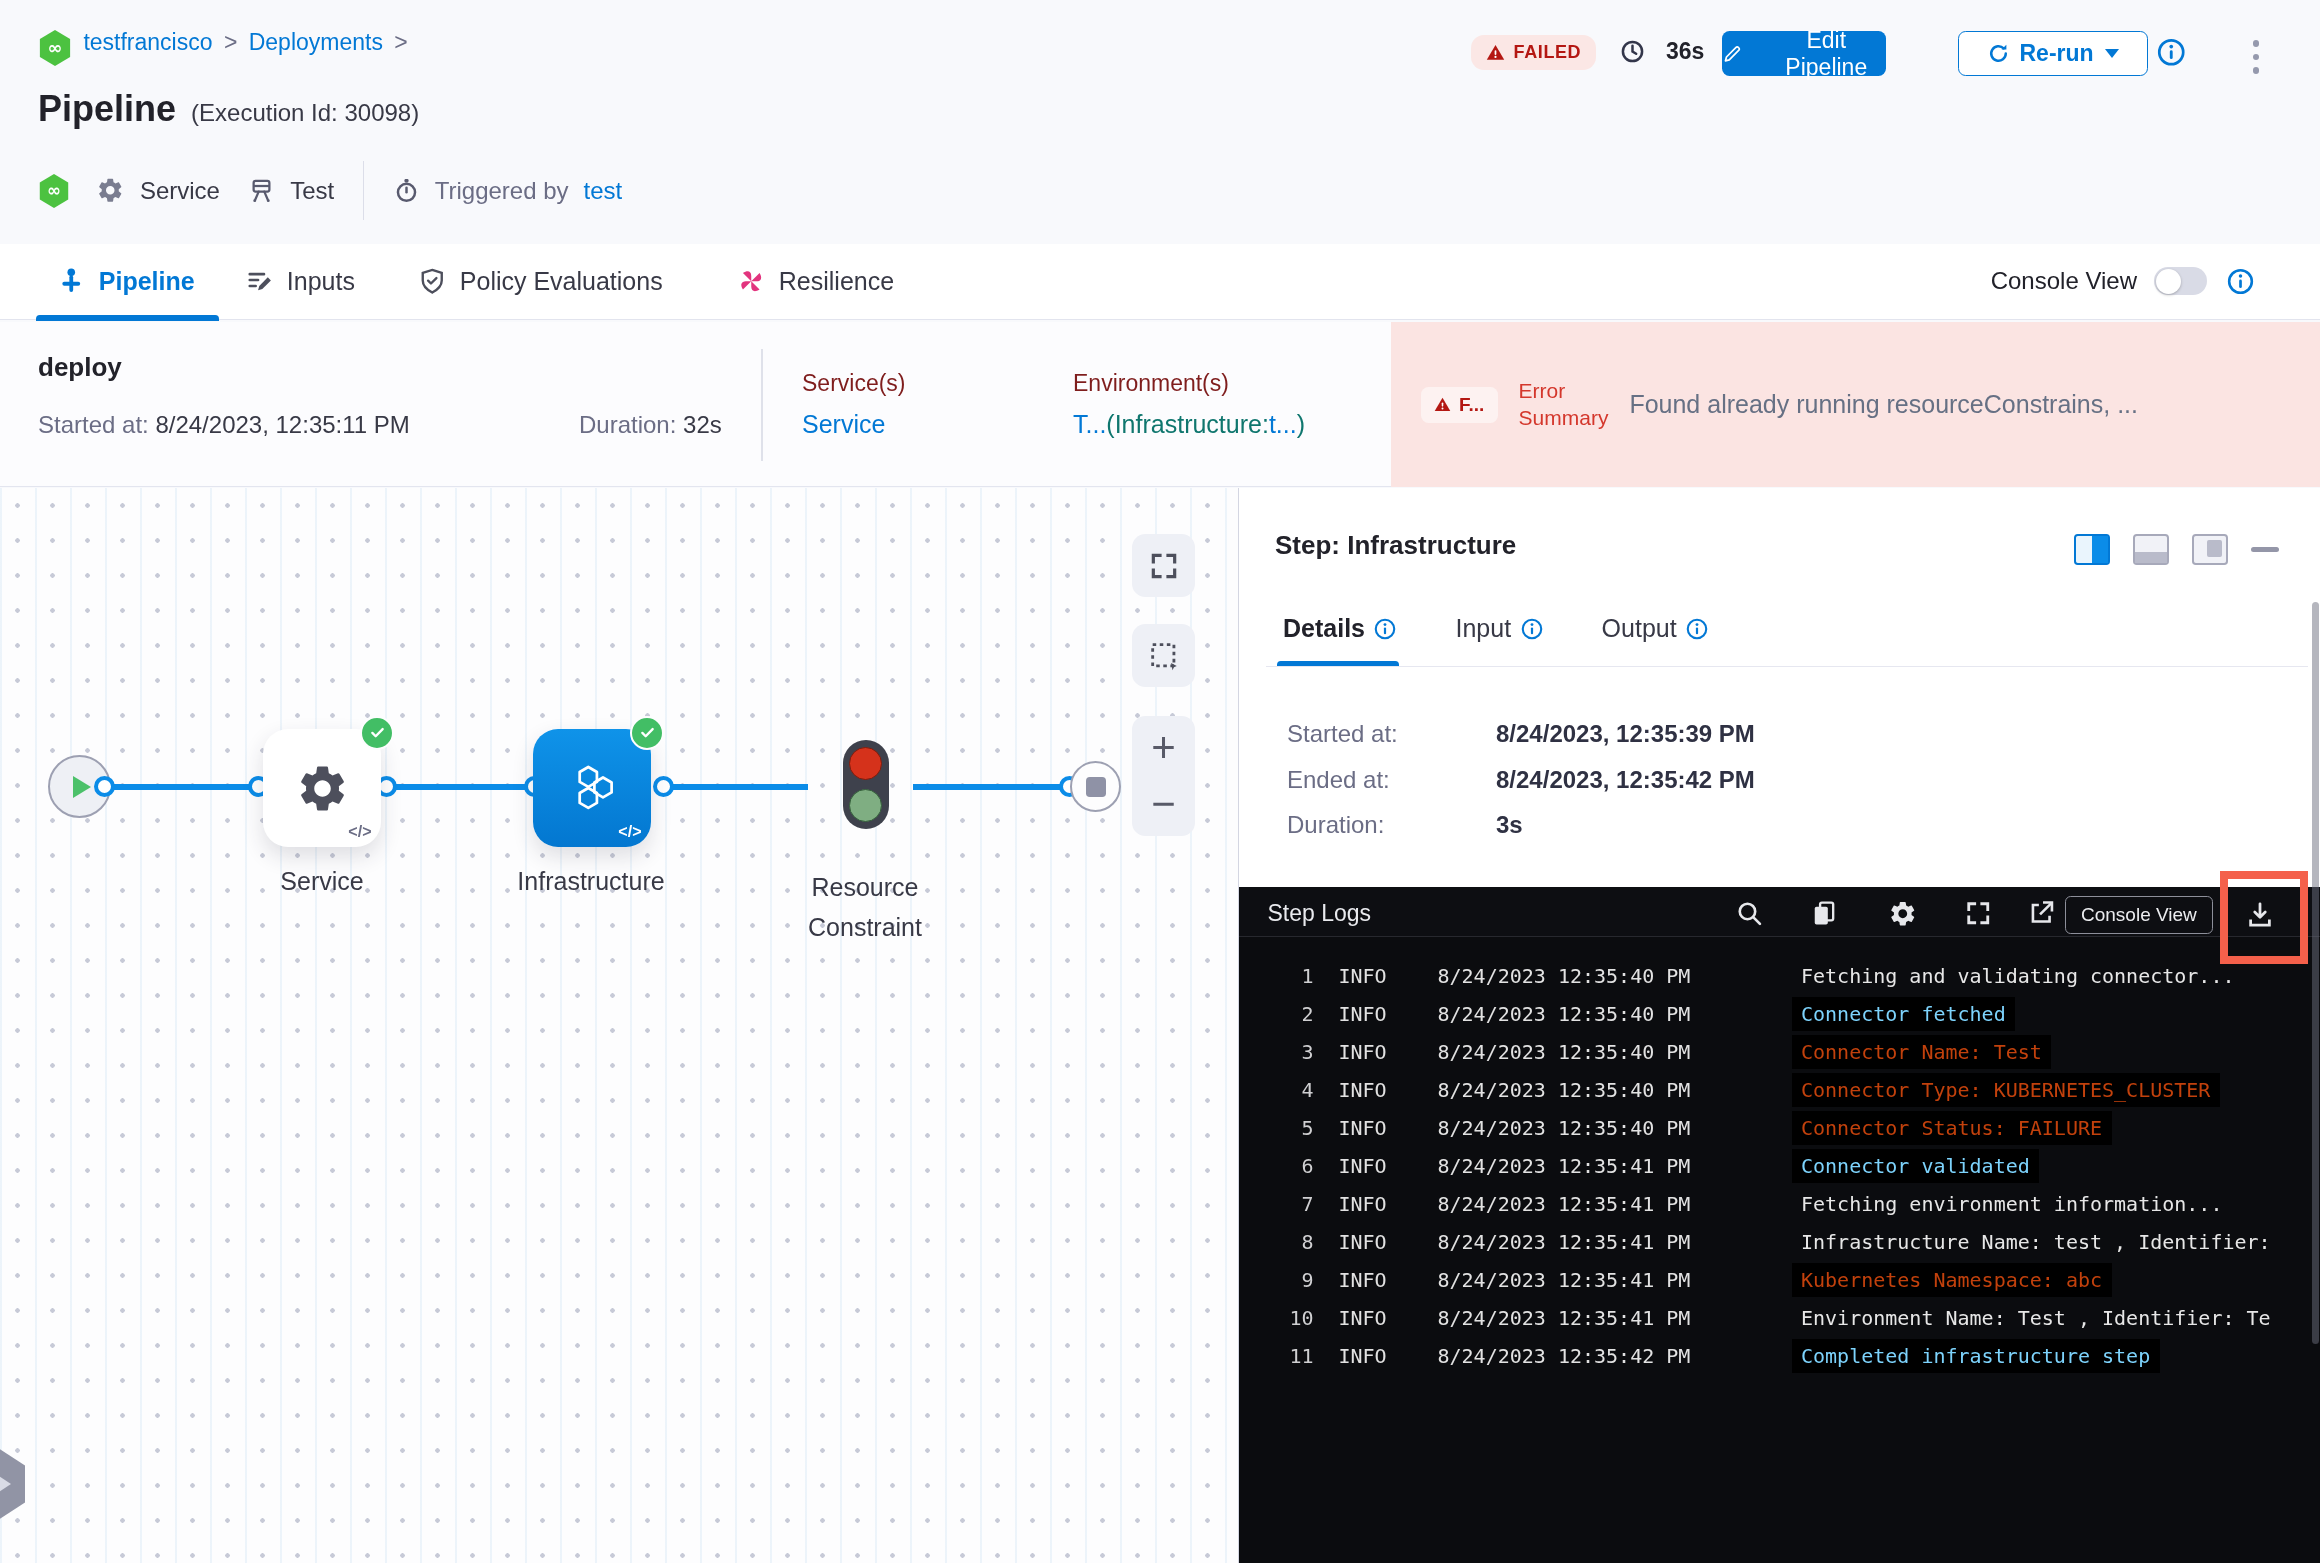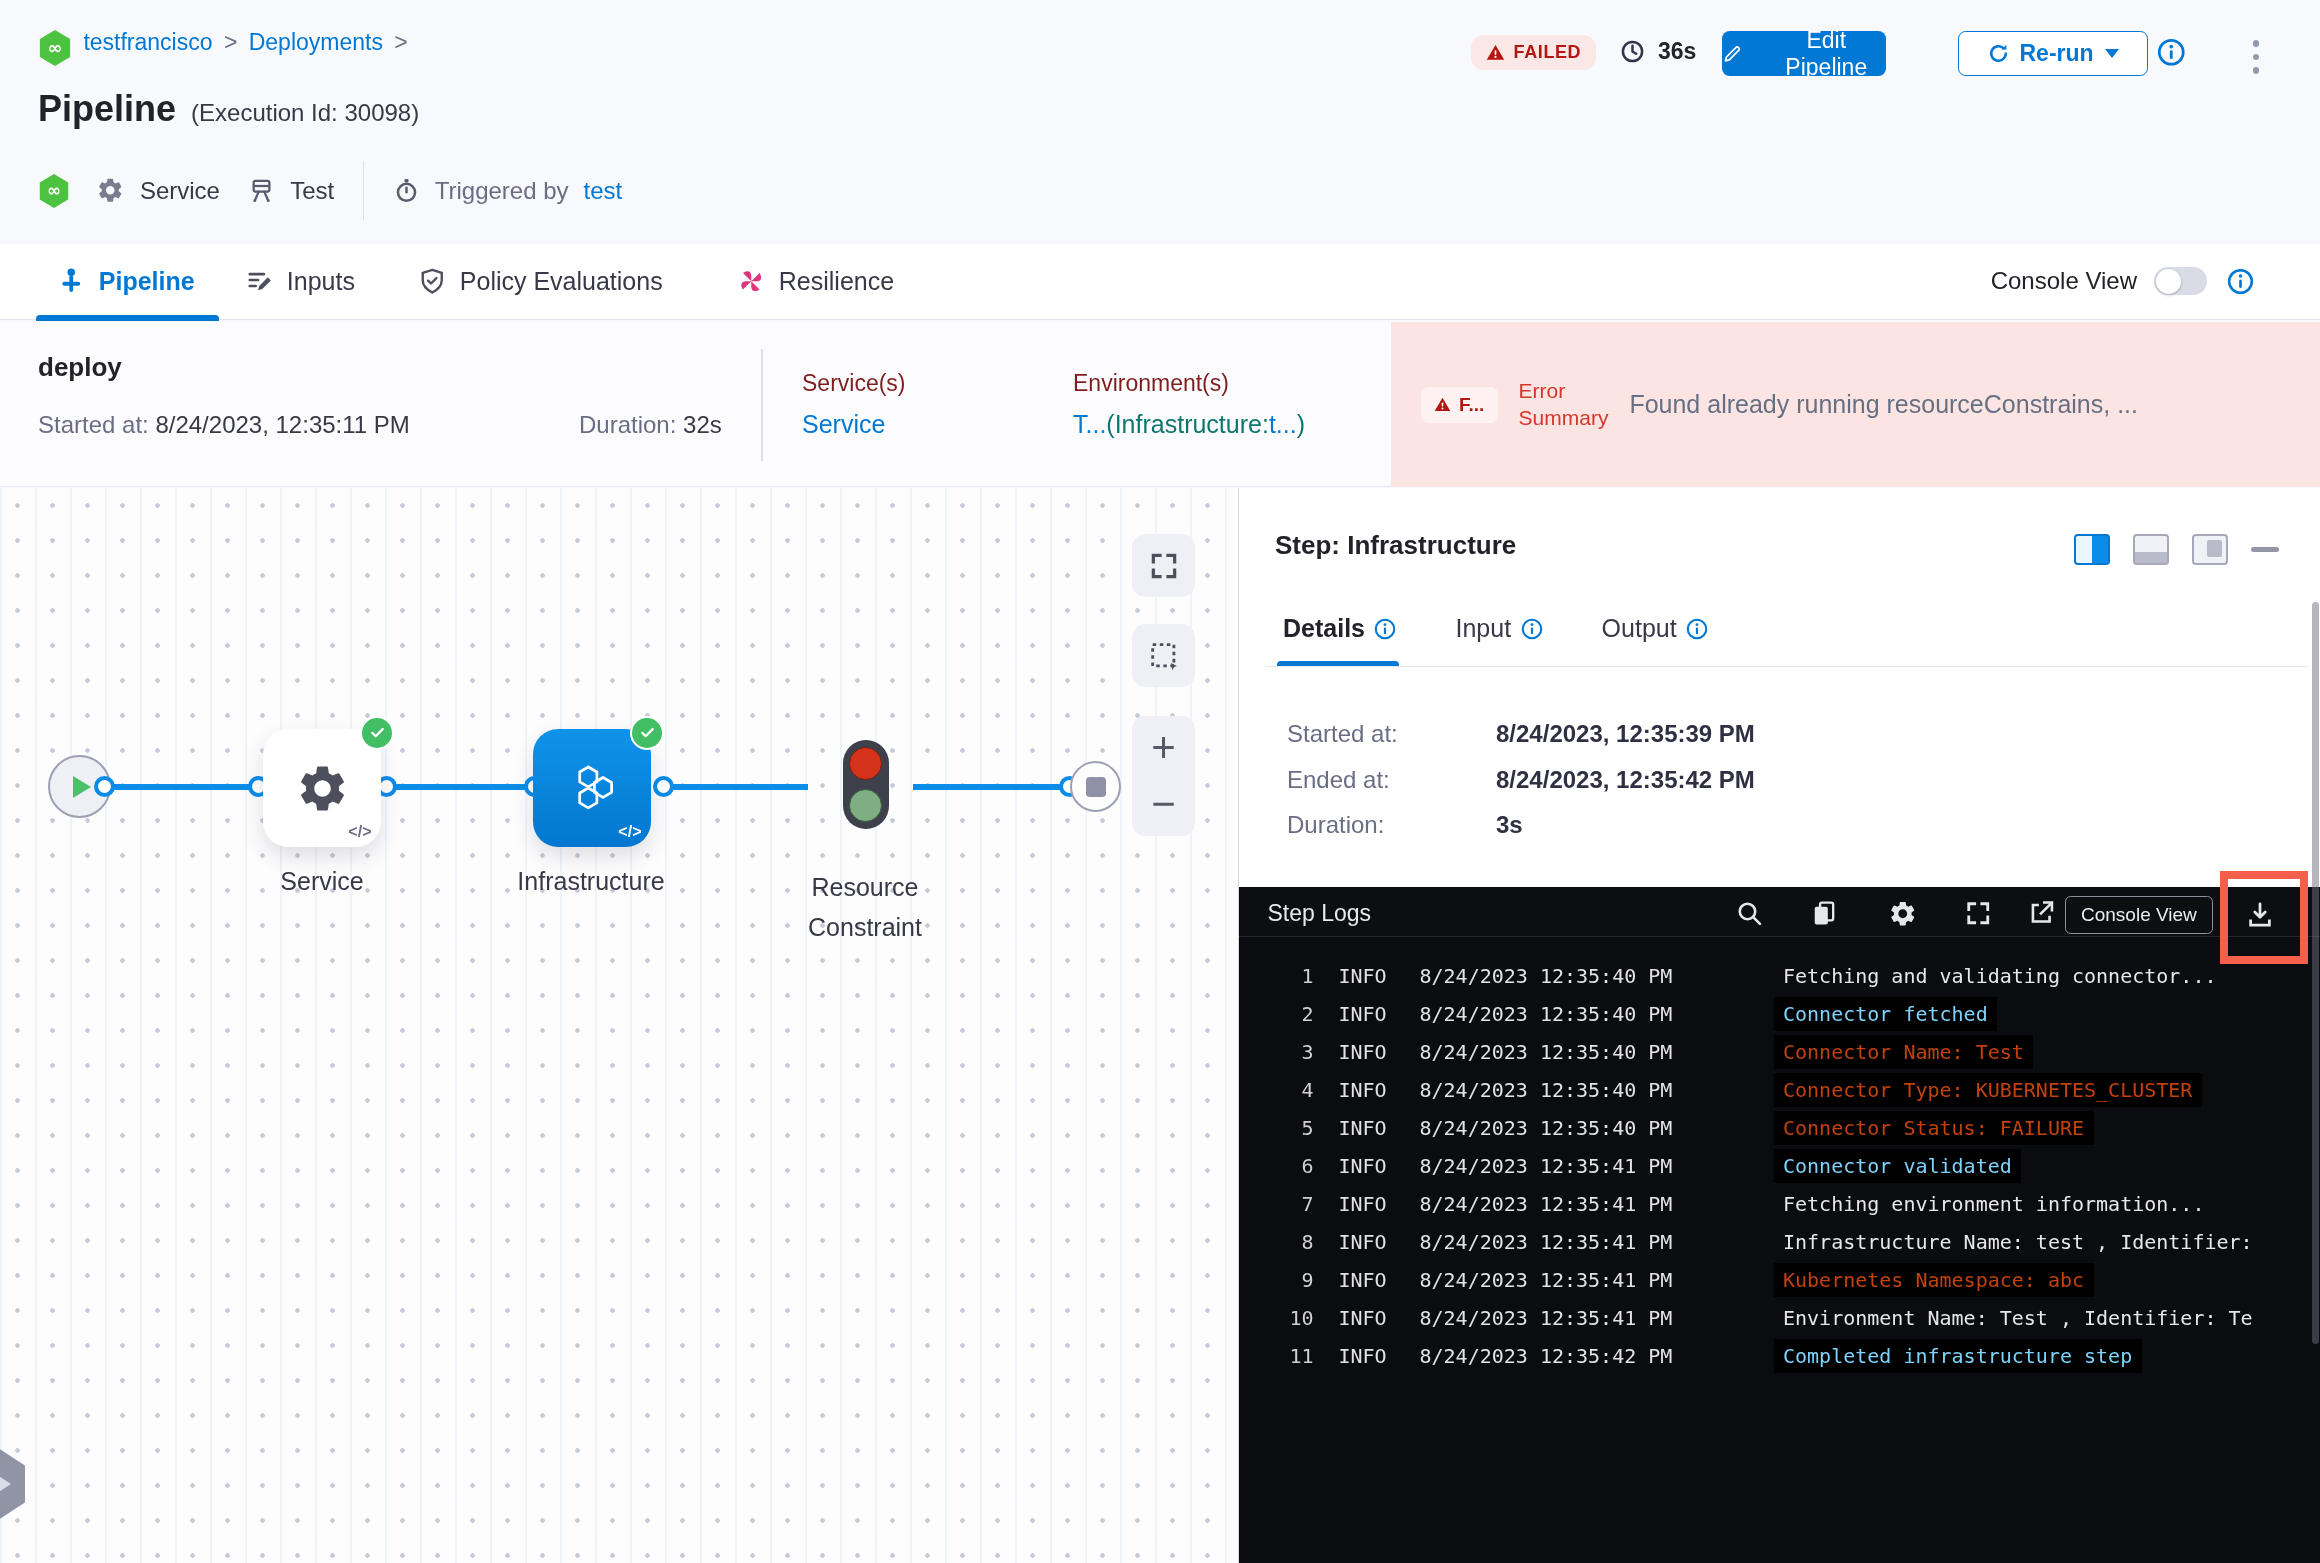--- a/index.html
+++ b/index.html
@@ -16,21 +16,21 @@
   .page-title{font-size:36px;font-weight:700;color:#22222a}
   .exec-id{font-size:24px;color:#383946}
   .meta-row{position:absolute;left:38px;top:160px;height:61px;display:flex;align-items:center;gap:15px}
   .meta-label{font-size:24px;color:#383946}
   .meta-dim{font-size:24px;color:#6b6d85}
   .meta-link{font-size:24px;color:#0278d5;cursor:pointer}
   .meta-divider{width:1.9px;height:59px;background:#dcdee9;margin:0 13.3px}
   
   .status-badge{position:absolute;left:1471px;top:35px;height:35px;padding:0 15px;background:#fbe7e5;border-radius:13px;display:flex;align-items:center;gap:8.6px}
   .status-badge b{font-size:18px;letter-spacing:0.6px;color:#b41712;font-weight:700}
-  .hdr-dur{position:absolute;left:1620px;top:38px;display:flex;align-items:center;gap:13px;font-size:23px;font-weight:600;color:#22222a}
+  .hdr-dur{position:absolute;left:1620px;top:38px;display:flex;align-items:center;gap:21px;font-size:23px;font-weight:600;color:#22222a}
   .btn-primary{position:absolute;left:1722px;top:31px;width:164px;height:45px;background:#0278d5;border:none;border-radius:7.6px;color:#fff;font-size:23px;font-family:inherit;display:flex;align-items:center;justify-content:center;gap:24px;cursor:pointer}
   .btn-outline{position:absolute;left:1958px;top:31px;width:190px;height:45px;background:#fff;border:1.9px solid #0278d5;border-radius:7.6px;color:#0278d5;font-size:23px;font-weight:600;font-family:inherit;display:flex;align-items:center;justify-content:center;gap:9.5px;cursor:pointer}
   .caret{width:0;height:0;border-left:7.6px solid transparent;border-right:7.6px solid transparent;border-top:9.5px solid #0278d5;margin-left:1.9px}
   .hdr-info{position:absolute;left:2157px;top:38px}
   .kebab{position:absolute;left:2237px;top:36px;width:38px;height:42px;display:flex;flex-direction:column;align-items:center;justify-content:center;gap:6.7px;cursor:pointer}
   .kebab i{width:6.7px;height:6.7px;border-radius:50%;background:#9599ad}
 
   
   .tabbar{position:absolute;left:0;top:244px;width:100%;height:76px;background:#fff;border-bottom:1.9px solid #e2e4ee}
   .tab{position:absolute;top:0;height:74px;display:flex;align-items:center;gap:13.3px;font-size:25px;color:#383946;cursor:pointer}
@@ -111,21 +111,21 @@
   
   .logs{position:absolute;left:0;right:0;top:399px;bottom:0;background:#0b0c0f}
   .logs-head{position:absolute;left:0;right:0;top:0;height:50px;background:#0d0e12;border-bottom:1px solid #27282e}
   .logs-title{position:absolute;left:28.5px;top:13.3px;font-size:23px;color:#e9eaee}
   .lh-ic{position:absolute;top:12.4px;color:#e6e7eb;cursor:pointer}
   .cv-button{position:absolute;left:826px;top:8.6px;height:38px;padding:0 15px;border:1.4px solid #8d8f9a;border-radius:5.7px;background:transparent;color:#ecedf0;font-size:19px;font-family:inherit;display:flex;align-items:center;cursor:pointer}
   .log-body{position:absolute;left:0;right:0;top:55px;bottom:0;padding-top:15px;font-family:"DejaVu Sans Mono","Liberation Mono",monospace;font-size:20px}
   .log-row{height:38px;display:flex;align-items:center;padding-left:46px;white-space:pre}
   .log-row .ln{width:28.5px;text-align:right;color:#d0d0d2}
   .log-row .lvl{margin-left:25px;width:61px;color:#e2e2e2}
-  .log-row .lt{margin-left:20px;width:301px;color:#e2e2e2}
+  .log-row .lt{margin-left:38px;width:301px;color:#e2e2e2}
   .log-row .lm{margin-left:53px;padding:4.8px 9.5px}
   .lm.white{color:#e7e7e7}
   .lm.green{color:#7dd3fc}
   .lm.yellow{color:#c2410c}
   .lm.hl{background:#000}
   .annotation-box{position:absolute;left:981px;top:383px;width:88px;height:93px;border:8.6px solid #f4604b;z-index:6;pointer-events:none}
   .scroll-thumb{position:absolute;right:1.9px;top:114px;width:7.6px;height:742px;border-radius:3.8px;background:rgba(108,110,126,.5);cursor:pointer}
 
   .ic{display:block}
 </style>

